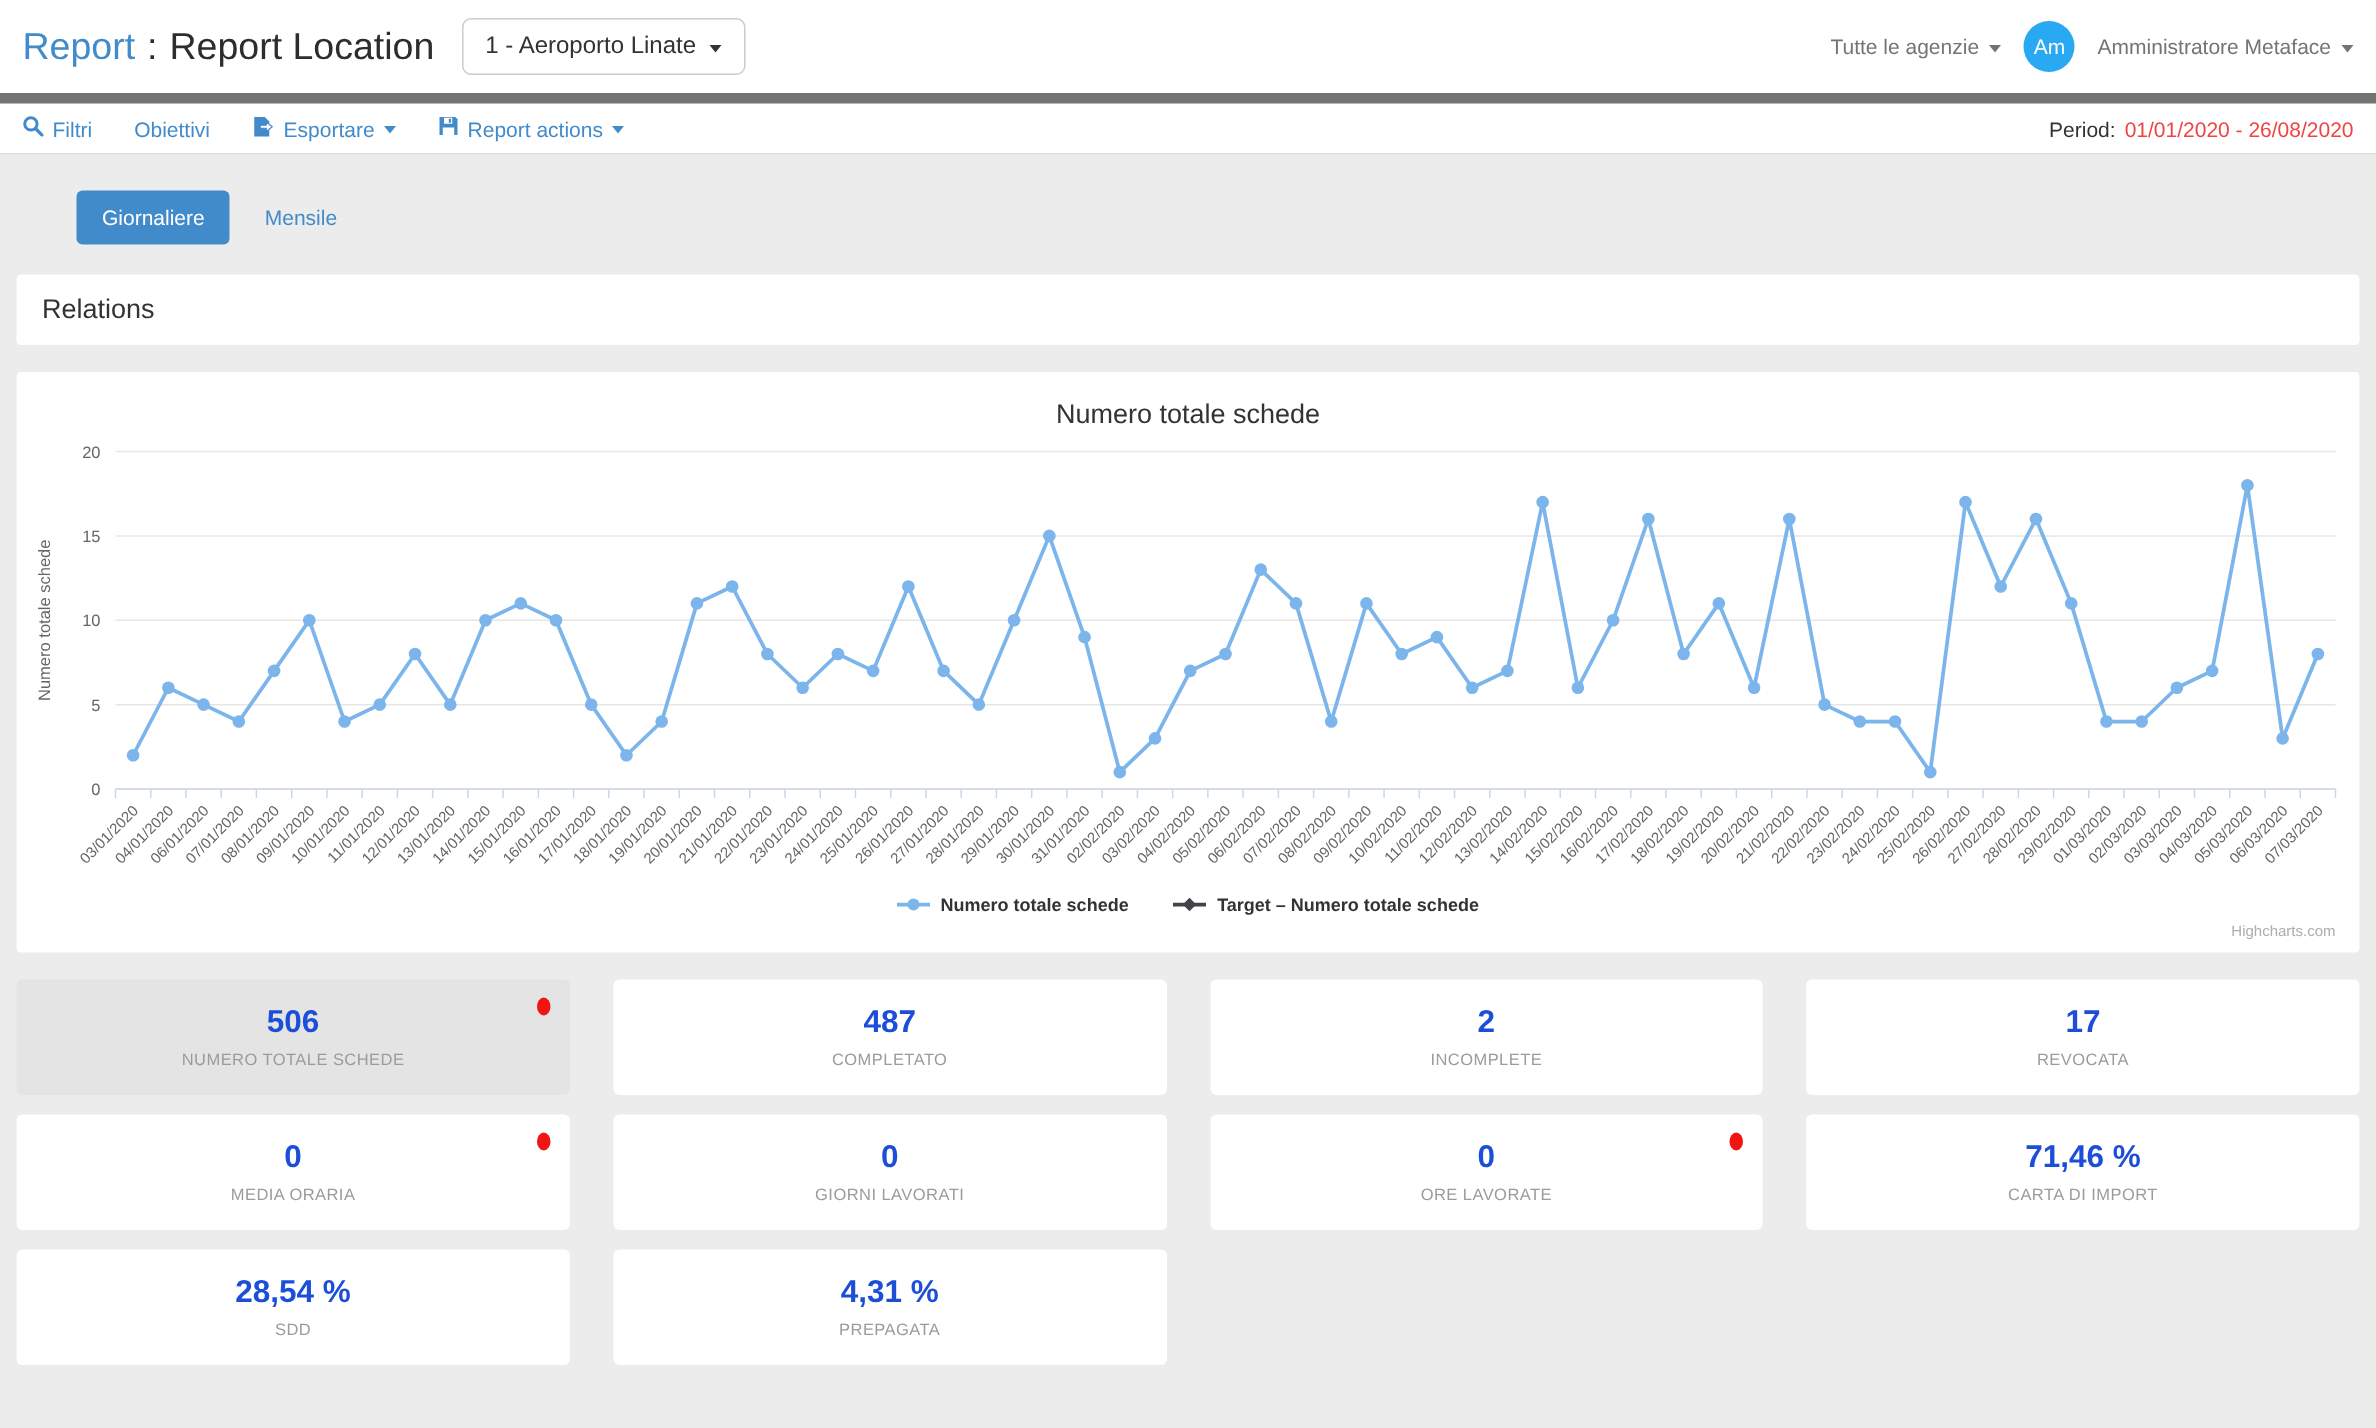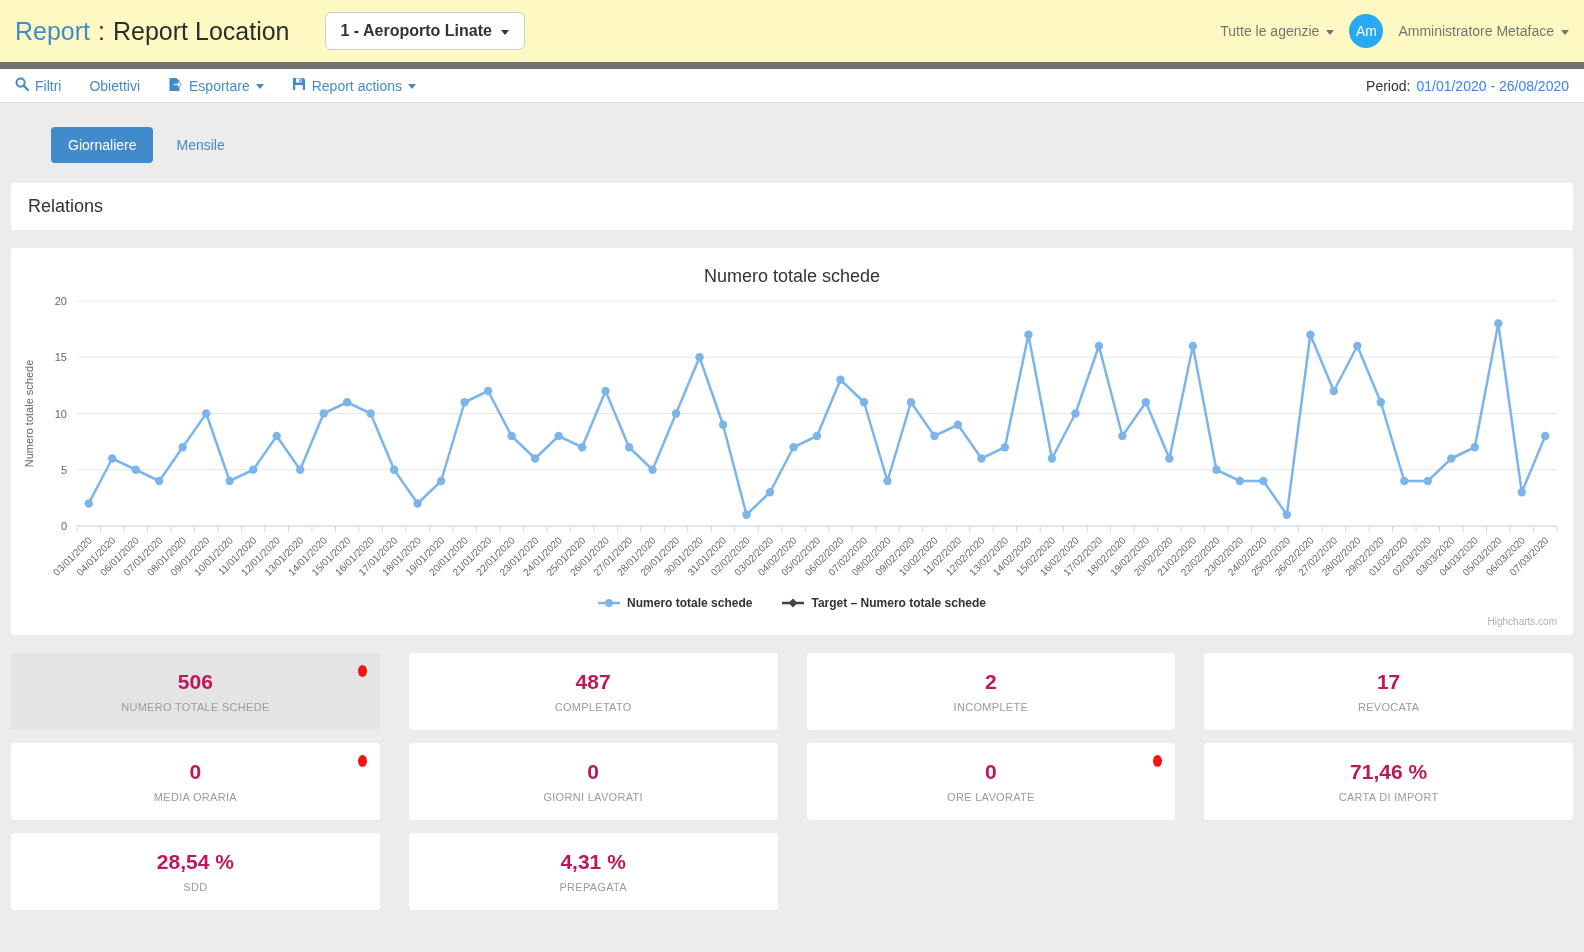--- a/index.html
+++ b/index.html
@@ -4,49 +4,49 @@
 <style>
   * { box-sizing: border-box; }
   html,body { margin:0; padding:0; }
   body {
     width:1584px; height:952px; overflow:hidden;
     background:#ececec;
     font-family:"Liberation Sans", sans-serif;
     color:#333;
   }
   
-  .top-header { display:flex; align-items:center; background:#fef9c3; height:62px; padding:0 15px; }
+  .top-header { display:flex; align-items:center; background:#ffffff; height:62px; padding:0 15px; }
   .page-title { font-size:25px; display:flex; align-items:baseline; gap:8px; }
   .title-primary { color:#428bca; }
   .title-secondary { color:#2d2d2d; }
   .location-btn {
-    margin-left:35px; display:flex; align-items:center; gap:9px;
+    margin-left:18px; display:flex; align-items:center; gap:9px;
     border:1px solid #ccc; border-radius:6px; background:#fff;
-    padding:9px 15px; font-size:16px; color:#333; cursor:pointer;font-weight:bold;
+    padding:9px 15px; font-size:16px; color:#333; cursor:pointer;
   }
   .header-right { margin-left:auto; display:flex; align-items:center; gap:15px; }
   .agency-selector, .user-menu { display:flex; align-items:center; gap:7px; color:#747474; font-size:14px; cursor:pointer; }
   .avatar {
     width:34px; height:34px; border-radius:50%; color:#fff; font-size:14px;
     display:flex; align-items:center; justify-content:center;
   }
   .caret {
     display:inline-block; width:0; height:0;
     border-left:4px solid transparent; border-right:4px solid transparent;
     border-top:5px solid currentColor; margin-top:2px;
   }
   
   .toolbar {
     display:flex; align-items:center; background:#fff; height:41px;
     border-top:7px solid #737373; border-bottom:1px solid #dcdcdc;
     padding:0 15px; gap:28px;
   }
   .tool-link { color:#428bca; font-size:14px; display:flex; align-items:center; gap:6px; cursor:pointer; }
   .toolbar-right { margin-left:auto; font-size:14px; color:#333; display:flex; gap:6px; }
-  .period-value { color:#3b82f6; }
+  .period-value { color:#ef4444; }
   
   .content { padding:0 11px 14px; }
   .tabs { display:flex; align-items:center; gap:6px; padding:24px 0 20px;margin-left:40px; }
   .tab { padding:10px 17px; border-radius:4px; font-size:14px; color:#428bca; cursor:pointer; }
   .tab.active { background:#428bca; color:#fff; }
   .panel { background:#fff; border-radius:3px; }
   .relations-panel { padding:13px 17px; font-size:18px; color:#333; margin-bottom:18px; }
   
   .chart-panel { padding:12px 8px 4px; margin-bottom:18px; position:relative; }
   .chart-title { text-align:center; font-size:18px; color:#333; padding:6px 0 2px; }
@@ -55,21 +55,21 @@
   .legend-item { display:flex; align-items:center; gap:7px; cursor:pointer; }
   .legend-label { font-size:12px; font-weight:bold; color:#333; }
   .credits { text-align:right; font-size:10px; color:#adadad; padding:2px 8px 4px; cursor:pointer; }
   
   .cards-grid { display:grid; grid-template-columns:repeat(4, 1fr); gap:13px 29px; }
   .card {
     background:#fff; border-radius:4px; height:77px; position:relative;
     display:flex; flex-direction:column; align-items:center; justify-content:center; cursor:pointer;
   }
   .card.selected { background:#e4e4e4; }
-  .card-value { font-size:21px; font-weight:bold; color:#be185d; }
+  .card-value { font-size:21px; font-weight:bold; color:#1d4ed8; }
   .card-label { font-size:11px; color:#9b9b9b; margin-top:7px; letter-spacing:0.3px; }
   .alert-dot { position:absolute; top:12px; right:13px; width:9px; height:12px; border-radius:50%; }
 </style>
 </head>
 <body>
 
 <div class="top-header">
   <div class="page-title">
     <span class="title-primary">Report</span>
     <span class="title-secondary">:</span>

